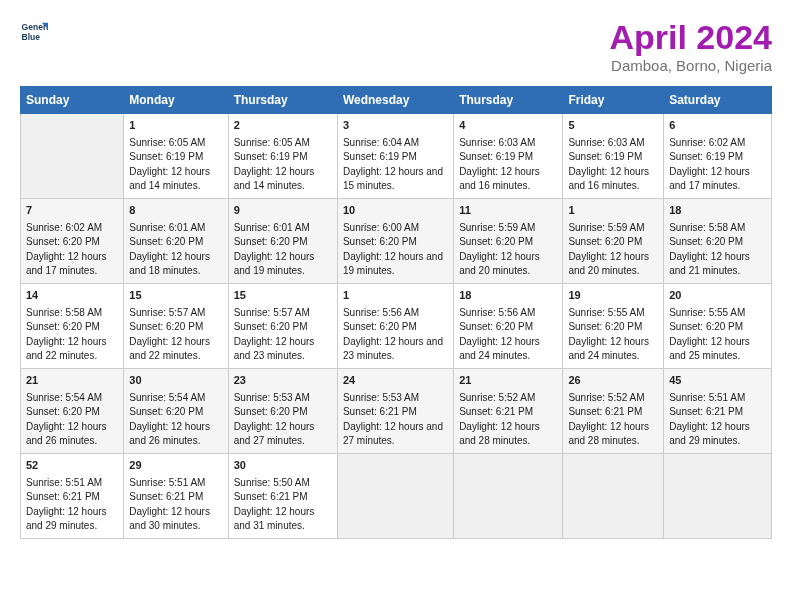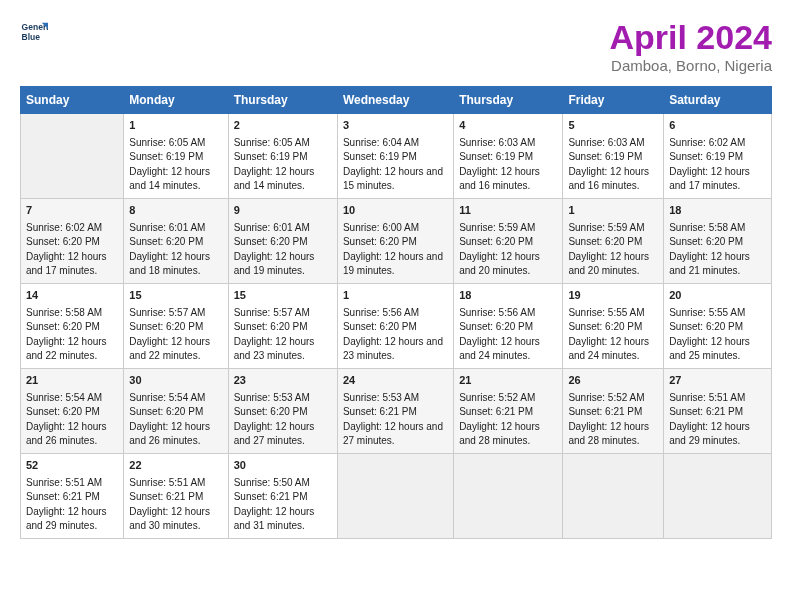--- a/index.html
+++ b/index.html
@@ -141,25 +141,25 @@
           <td><span class="day-num">19</span>Sunrise: 5:55 AM<br>Sunset: 6:20 PM<br>Daylight: 12 hours and 24 minutes.</td>
           <td><span class="day-num">20</span>Sunrise: 5:55 AM<br>Sunset: 6:20 PM<br>Daylight: 12 hours and 25 minutes.</td>
         </tr>
         <tr>
           <td><span class="day-num">21</span>Sunrise: 5:54 AM<br>Sunset: 6:20 PM<br>Daylight: 12 hours and 26 minutes.</td>
           <td><span class="day-num">30</span>Sunrise: 5:54 AM<br>Sunset: 6:20 PM<br>Daylight: 12 hours and 26 minutes.</td>
           <td><span class="day-num">23</span>Sunrise: 5:53 AM<br>Sunset: 6:20 PM<br>Daylight: 12 hours and 27 minutes.</td>
           <td><span class="day-num">24</span>Sunrise: 5:53 AM<br>Sunset: 6:21 PM<br>Daylight: 12 hours and 27 minutes.</td>
           <td><span class="day-num">21</span>Sunrise: 5:52 AM<br>Sunset: 6:21 PM<br>Daylight: 12 hours and 28 minutes.</td>
           <td><span class="day-num">26</span>Sunrise: 5:52 AM<br>Sunset: 6:21 PM<br>Daylight: 12 hours and 28 minutes.</td>
-          <td><span class="day-num">27</span>Sunrise: 5:51 AM<br>Sunset: 6:21 PM<br>Daylight: 12 hours and 29 minutes.</td>
+          <td><span class="day-num">45</span>Sunrise: 5:51 AM<br>Sunset: 6:21 PM<br>Daylight: 12 hours and 29 minutes.</td>
         </tr>
         <tr>
           <td><span class="day-num">52</span>Sunrise: 5:51 AM<br>Sunset: 6:21 PM<br>Daylight: 12 hours and 29 minutes.</td>
-          <td><span class="day-num">22</span>Sunrise: 5:51 AM<br>Sunset: 6:21 PM<br>Daylight: 12 hours and 30 minutes.</td>
+          <td><span class="day-num">29</span>Sunrise: 5:51 AM<br>Sunset: 6:21 PM<br>Daylight: 12 hours and 30 minutes.</td>
           <td><span class="day-num">30</span>Sunrise: 5:50 AM<br>Sunset: 6:21 PM<br>Daylight: 12 hours and 31 minutes.</td>
           <td class="empty-cell"></td>
           <td class="empty-cell"></td>
           <td class="empty-cell"></td>
           <td class="empty-cell"></td>
         </tr>
       </tbody>
   </table>
 </div>
 

